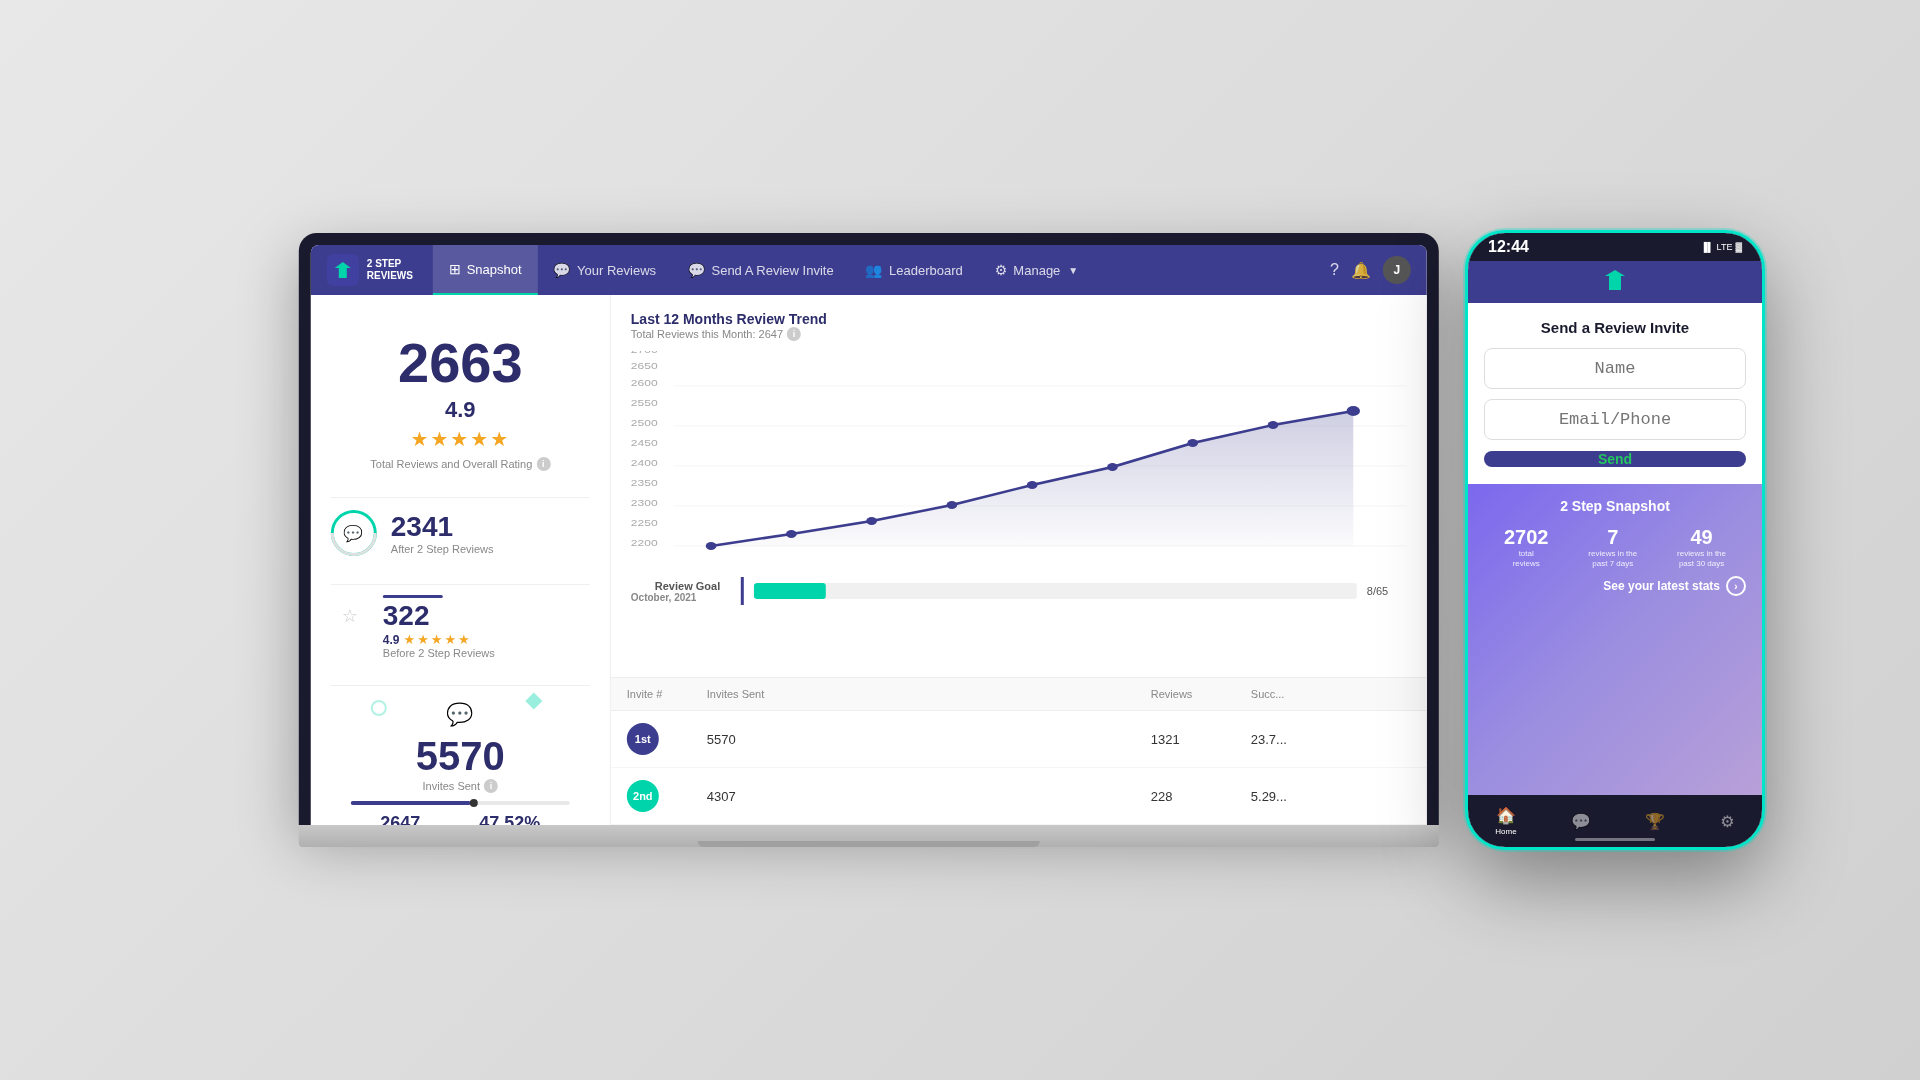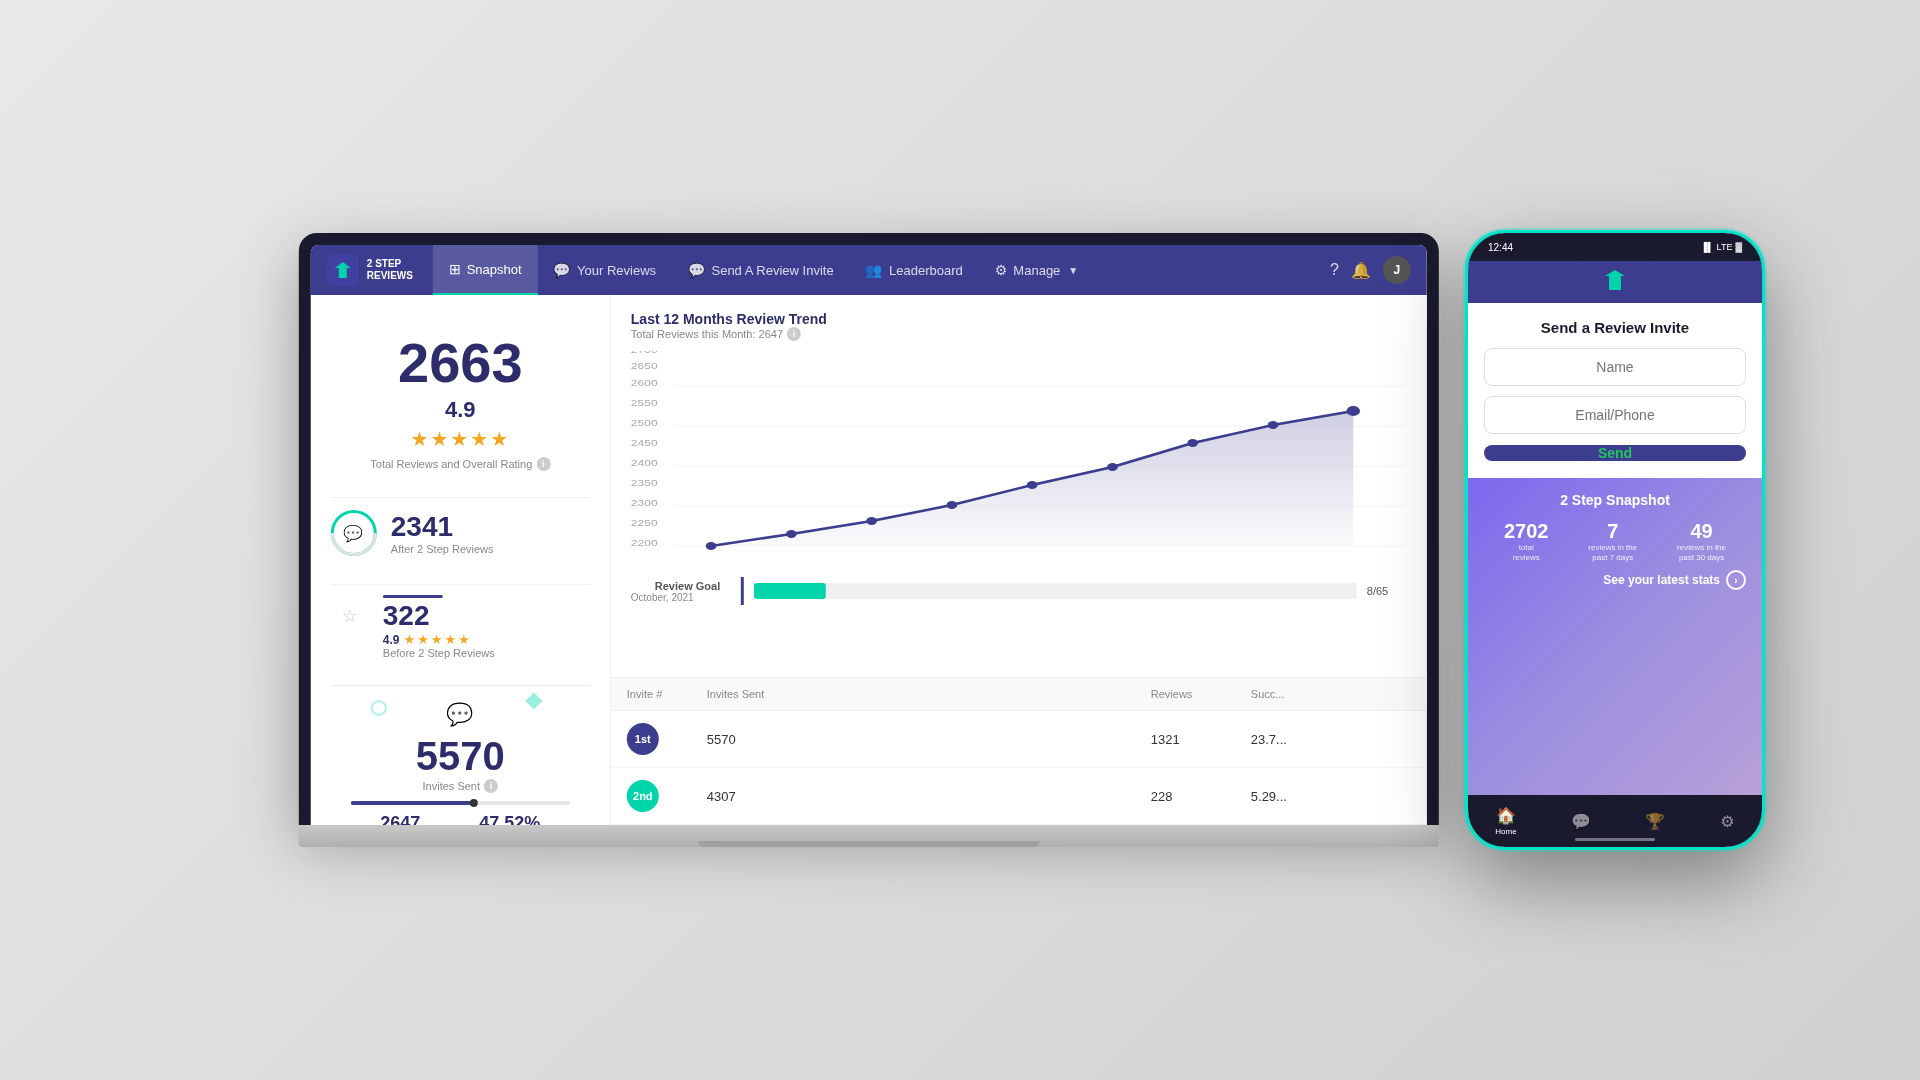--- a/index.html
+++ b/index.html
@@ -538,22 +538,22 @@
       height: 28px;
       display: flex;
       align-items: center;
       justify-content: space-between;
       padding: 0 20px;
       flex-shrink: 0;
     }
 
     .phone-time {
       color: white;
-      font-size: 10px;
-      font-weight: 400;
+      font-size: 16px;
+      font-weight: 700;
     }
 
     .phone-indicators {
       color: white;
       font-size: 9px;
       display: flex;
       align-items: center;
       gap: 3px;
     }
 
@@ -583,25 +583,26 @@
       font-weight: 700;
       color: #1a1a2e;
       margin-bottom: 12px;
     }
 
     .phone-input {
       width: 100%;
       border: 1.5px solid #ddd;
       border-radius: 8px;
       padding: 10px 12px;
-      font-size: 14px;
+      font-size: 17px;
       color: #888;
       margin-bottom: 10px;
       outline: none;
       text-align: center;
+      font-family: Liberation Mono, monospace;
     }
 
     .phone-send-btn {
       width: 100%;
       background: #3d3d8f;
       color: #22c55e;
       border: none;
       border-radius: 8px;
       font-size: 14px;
       font-weight: 600;
@@ -892,21 +893,21 @@
                   <text x="360" y="212" font-size="9" fill="#aaa" text-anchor="middle">Apr</text>
                   <text x="420" y="212" font-size="9" fill="#aaa" text-anchor="middle">May</text>
                   <text x="480" y="212" font-size="9" fill="#aaa" text-anchor="middle">Jun</text>
                   <text x="540" y="212" font-size="9" fill="#aaa" text-anchor="middle">Jul</text>
                 </svg>
               </div>
 
               <div class="chart-goal-row">
                 <div class="chart-goal-label">
                   <div style="font-size:11px;font-weight:600;color:#555;margin-left:24px;">Review Goal</div>
-                  <div style="font-size:10px;color:#888;">October, 2021</div>
+                  <div style="font-size:10px;color:#888;font-weight:bold;">October, 2021</div>
                 </div>
                 <div style="width:3px;height:28px;background:#3d3d8f;flex-shrink:0;"></div>
                 <div class="chart-goal-bar-bg">
                   <div class="chart-goal-bar-fill"></div>
                 </div>
                 <div class="chart-goal-value">8/65</div>
               </div>
             </div>
 
             <div class="table-section">

